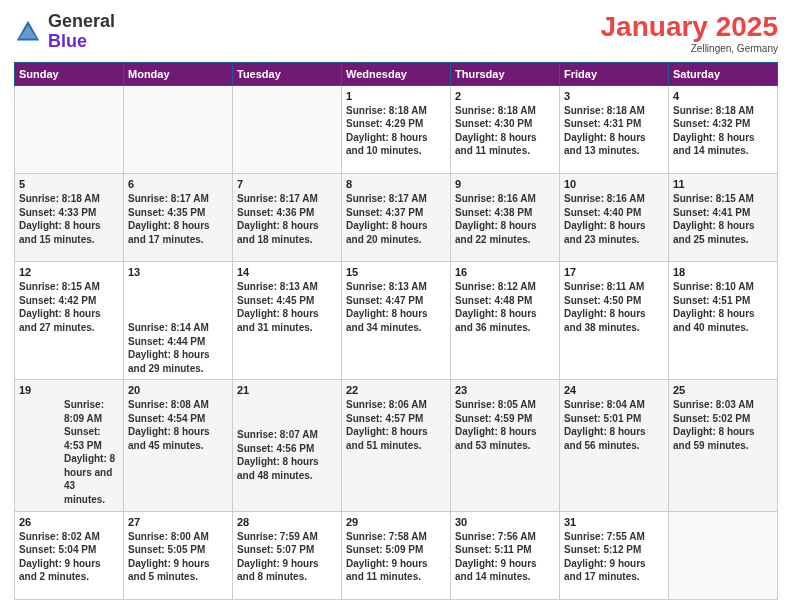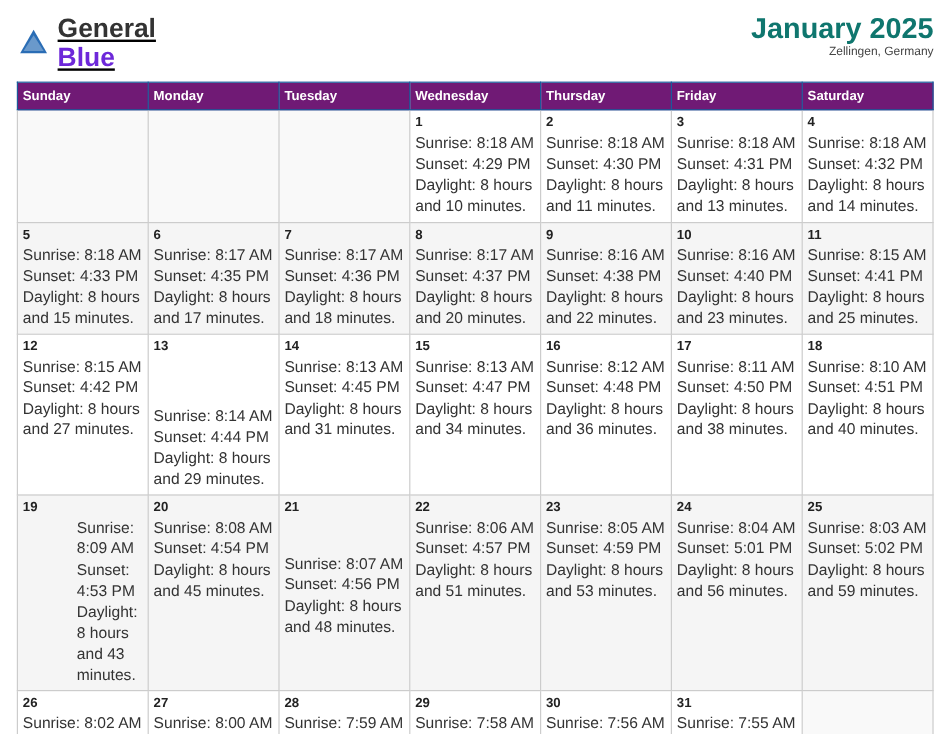--- a/index.html
+++ b/index.html
@@ -22,38 +22,37 @@
       justify-content: space-between;
       align-items: flex-start;
       margin-bottom: 8px;
     }
     .logo {
       display: flex;
       align-items: center;
       gap: 6px;
     }
     .logo-text {
-      font-size: 22px;
+      font-size: 18px;
       font-weight: bold;
       line-height: 1.1;
-      text-decoration: underline;
     }
     .logo-general { color: #333; }
     .logo-blue { color: #6d28d9; }
     .logo-icon {
       width: 28px;
       height: 28px;
     }
     .title-area {
       text-align: right;
     }
     .cal-title {
-      font-size: 24px;
-      font-weight: bold;
-      color: #0f766e;
+      font-size: 28px;
+      font-weight: bold;
+      color: #ef4444;
       line-height: 1.1;
     }
     .cal-subtitle {
       font-size: 10px;
       color: #444;
     }
     .calendar {
       flex: 1;
       border: 1px solid #ccc;
       border-collapse: collapse;
@@ -83,23 +82,24 @@
     .day-cell.empty {
       background: #f9f9f9;
     }
     .day-num {
       font-size: 11px;
       font-weight: bold;
       color: #222;
       margin-bottom: 2px;
     }
     .day-info {
-      font-size: 13px;
+      font-size: 10px;
       color: #333;
       line-height: 1.35;
+      font-weight: bold;
     }
     .alt-row td {
       background: #f5f5f5;
     }
   </style>
 </head>
 <body>
 
 <div class="page">
   <div class="header">

